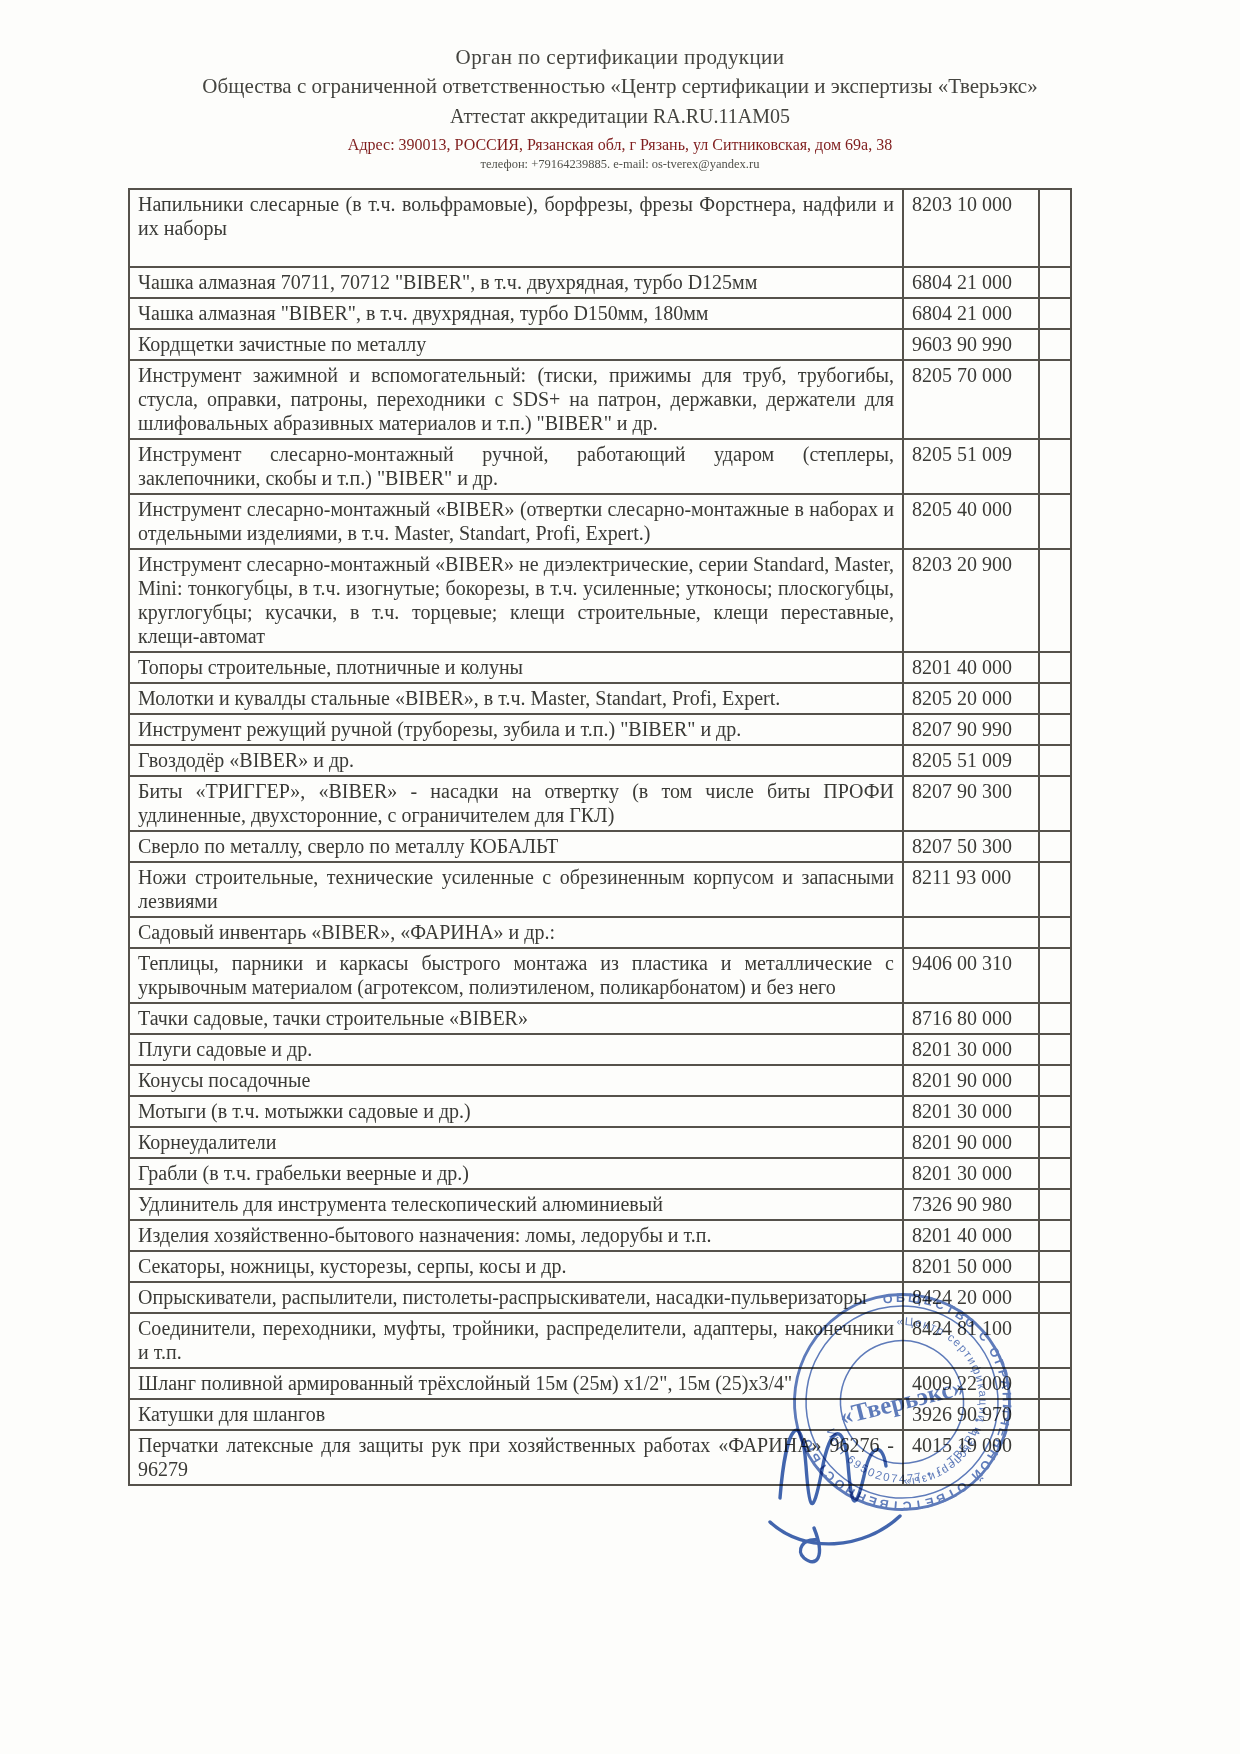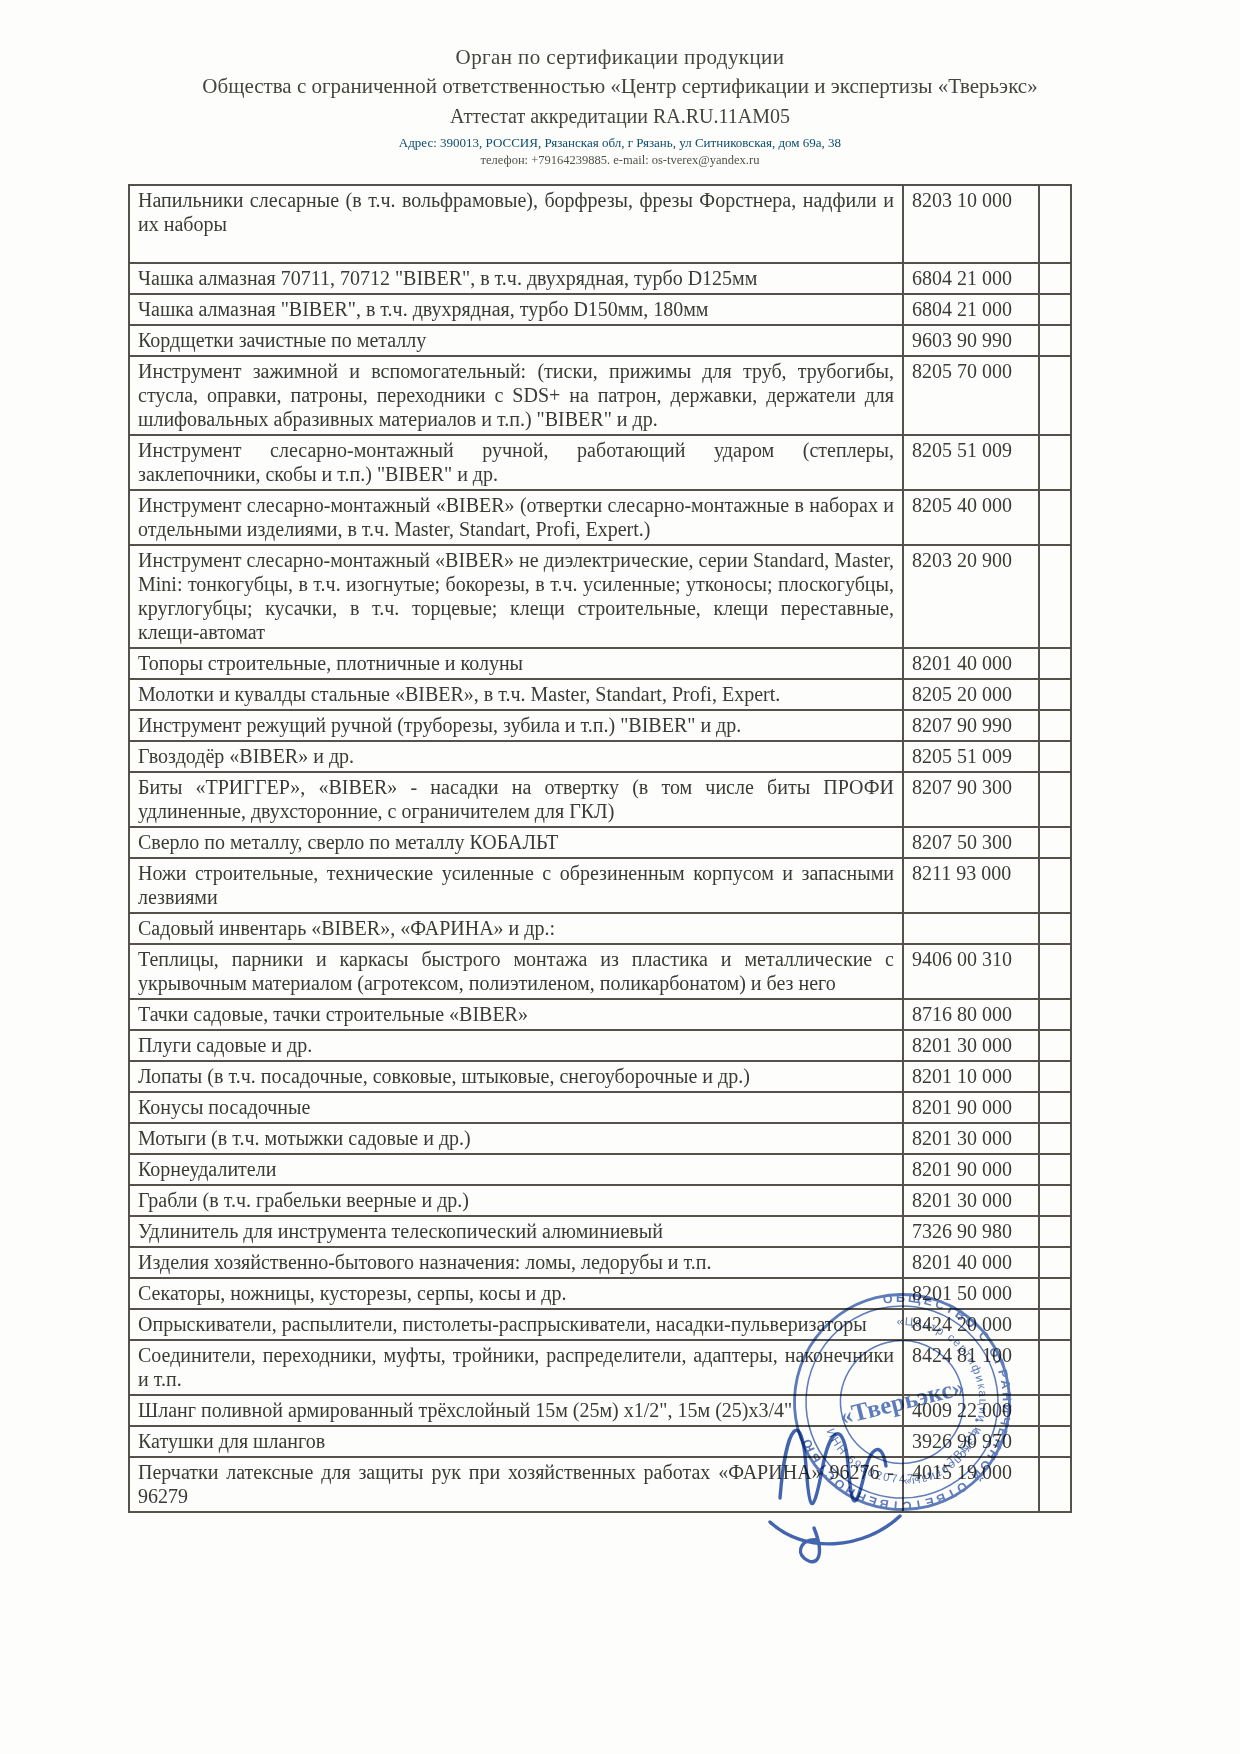--- a/index.html
+++ b/index.html
@@ -18,21 +18,21 @@
   
   .doc-header{
     padding-top:44px;
     text-align:center;
     line-height:1.25;
     color:#44443f;
   }
   .h-line1{font-size:21px;letter-spacing:.4px;}
   .h-line2{font-size:21px;margin-top:3px;}
   .h-line3{font-size:20px;margin-top:4px;}
-  .h-line4{font-size:13px;margin-top:6px;color:#0c4a6e;}
+  .h-line4{font-size:16px;margin-top:6px;color:#7f1d1d;}
   .h-line5{font-size:12.5px;margin-top:2px;color:#50504a;text-align:center;}
   
   table.products{
     border-collapse:collapse;
     margin:16px 0 0 128px;
     width:912px;
     table-layout:fixed;
     border-radius:26px;
   }
   table.products td{
@@ -173,25 +173,20 @@
           <td class="edge-cell"></td>
         </tr>
         <tr>
           <td class="desc-cell">Тачки садовые, тачки строительные «BIBER»</td>
           <td class="code-cell">8716 80 000</td>
           <td class="edge-cell"></td>
         </tr>
         <tr>
           <td class="desc-cell">Плуги садовые и др.</td>
           <td class="code-cell">8201 30 000</td>
-          <td class="edge-cell"></td>
-        </tr>
-        <tr>
-          <td class="desc-cell">Лопаты (в т.ч. посадочные, совковые, штыковые, снегоуборочные и др.)</td>
-          <td class="code-cell">8201 10 000</td>
           <td class="edge-cell"></td>
         </tr>
         <tr>
           <td class="desc-cell">Конусы посадочные</td>
           <td class="code-cell">8201 90 000</td>
           <td class="edge-cell"></td>
         </tr>
         <tr>
           <td class="desc-cell">Мотыги (в т.ч. мотыжки садовые и др.)</td>
           <td class="code-cell">8201 30 000</td>

